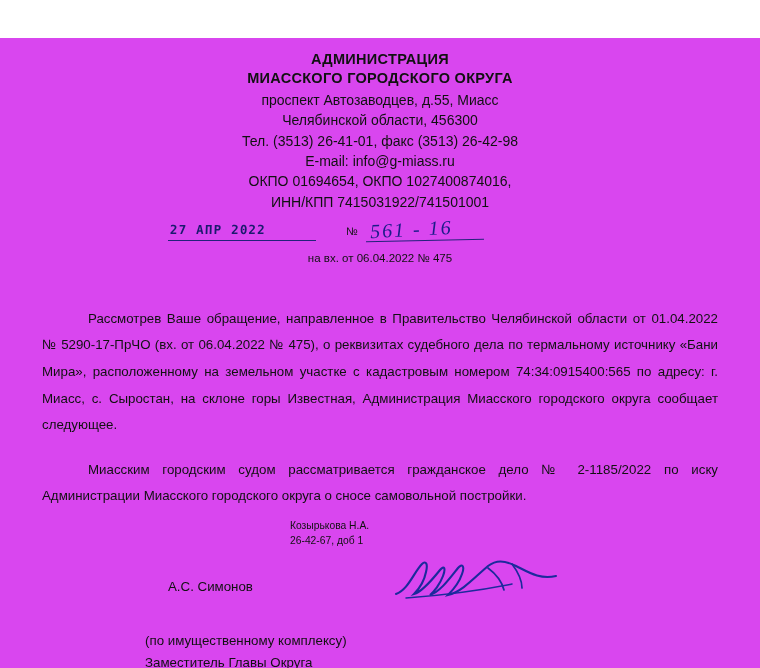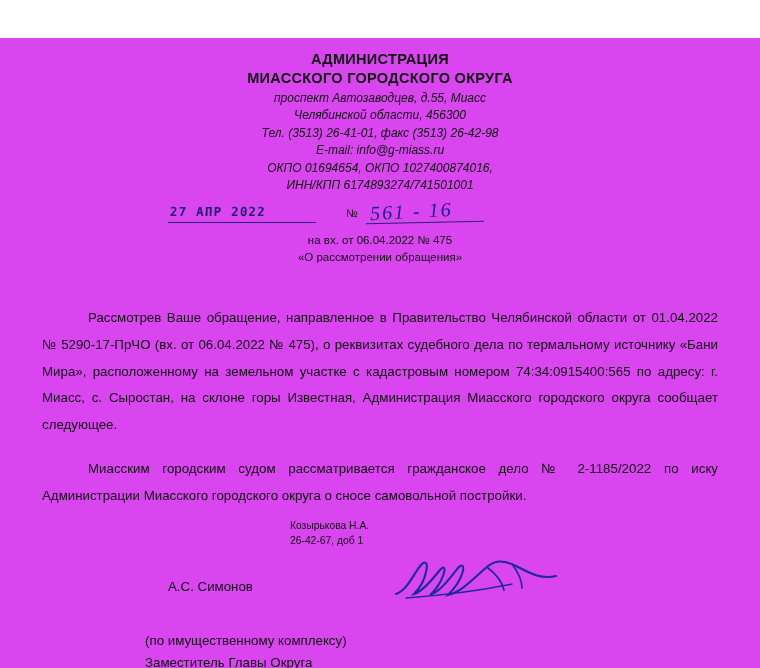--- a/index.html
+++ b/index.html
@@ -29,24 +29,23 @@
     text-align: center;
     padding-top: 12px;
   }
   .lh-title {
     font-weight: bold;
     font-size: 14.5px;
     letter-spacing: 0.3px;
     line-height: 1.28;
   }
   .lh-sub {
-    font-size: 12px;
+    font-size: 14px;
     line-height: 1.45;
     margin-top: 3px;
-    font-style: italic;
   }
   .lh-sub div {
     white-space: nowrap;
   }
 
   
   .reg-block {
     position: relative;
     margin: 10px auto 0 auto;
     width: 420px;
@@ -166,34 +165,33 @@
     <div class="lh-title">
       <div>АДМИНИСТРАЦИЯ</div>
       <div>МИАССКОГО ГОРОДСКОГО ОКРУГА</div>
     </div>
     <div class="lh-sub">
       <div>проспект Автозаводцев, д.55, Миасс</div>
       <div>Челябинской области, 456300</div>
       <div>Тел. (3513) 26-41-01, факс (3513) 26-42-98</div>
       <div>E-mail: info@g-miass.ru</div>
       <div>ОКПО 01694654, ОКПО 1027400874016,</div>
-      <div>ИНН/КПП  6174893274/741501001</div>
+      <div>ИНН/КПП  7415031922/741501001</div>
     </div>
   </div>
 
   <div class="reg-block">
     <div class="date-stamp">27 АПР 2022</div>
     <div class="date-rule"></div>
     <div class="num-label">№</div>
     <div class="num-hand">561 - 16</div>
     <div class="num-rule"></div>
   </div>
 
   <div class="incoming">на вх. от 06.04.2022 № 475</div>
-  <div class="subject">«О рассмотрении обращения»</div>
 
   <div class="body-text">
     <p>Рассмотрев Ваше обращение, направленное в Правительство Челябинской области от 01.04.2022 № 5290-17-ПрЧО  (вх. от 06.04.2022 № 475), о реквизитах судебного дела по термальному источнику «Бани Мира», расположенному на земельном участке с кадастровым номером 74:34:0915400:565 по адресу: г. Миасс, с. Сыростан, на склоне горы Известная, Администрация Миасского городского округа сообщает следующее.</p>
     <p>Миасским городским судом рассматривается гражданское дело № 2-1185/2022 по иску Администрации Миасского городского округа о сносе самовольной постройки.</p>
   </div>
 
   <div class="executor">
     <div>Козырькова Н.А.</div>
     <div>26-42-67, доб 1</div>
   </div>

